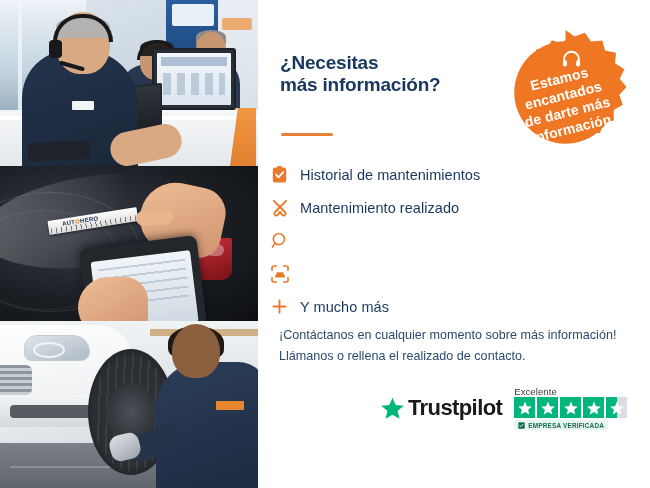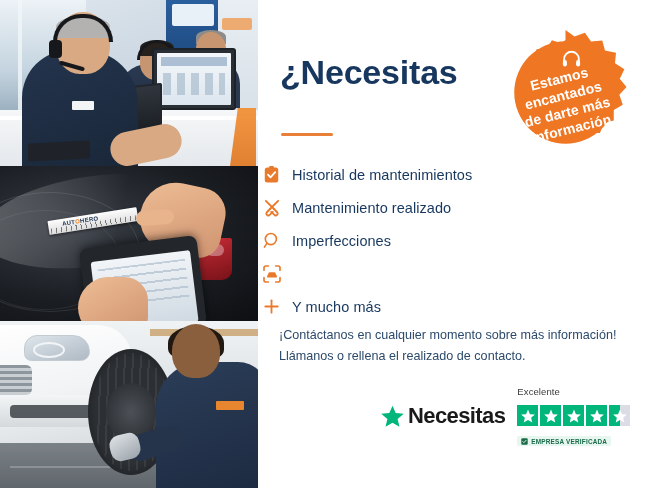--- a/index.html
+++ b/index.html
@@ -365,21 +365,21 @@
     position: absolute;
     left: 258px; top: 0;
     width: 392px; height: 488px;
     background: #ffffff;
   }
 
   .heading {
     position: absolute;
     left: 22px; top: 52px;
     width: 250px;
-    font-size: 34px;
+    font-size: 19px;
     line-height: 1.18;
     font-weight: 700;
     color: #17375e;
     letter-spacing: -0.2px;
   }
   .heading .line { display: block; }
 
   .rule {
     position: absolute;
     left: 23px; top: 133px;
@@ -442,21 +442,21 @@
     font-size: 14px;
     font-weight: 700;
     line-height: 1.22;
     letter-spacing: .1px;
   }
   .badge-text span { display: block; }
 
   
   .features {
     position: absolute;
-    left: 4px; top: 158px;
+    left: 12px; top: 158px;
     width: 340px;
   }
   .feature {
     display: flex;
     align-items: center;
     height: 33px;
   }
   .feature-icon {
     width: 30px;
     min-width: 30px;
@@ -492,21 +492,21 @@
     align-items: center;
     gap: 12px;
   }
   .tp-brand { display: flex; align-items: center; gap: 3px; }
   .tp-word {
     font-size: 22px;
     font-weight: 700;
     color: #191919;
     letter-spacing: -0.6px;
   }
-  .tp-right { display: flex; flex-direction: column; gap: 8px; }
+  .tp-right { display: flex; flex-direction: column; gap: 0; }
   .tp-excelente {
     font-size: 9.5px;
     color: #3a3a3a;
     letter-spacing: .1px;
   }
   .tp-stars { display: flex; gap: 2px; }
   .tp-star {
     width: 21px; height: 21px;
     background: #00b67a;
     display: flex; align-items: center; justify-content: center;
@@ -616,20 +616,21 @@
       <div class="p3-man-head"></div>
       <div class="p3-man-arm"></div>
       <div class="p3-glove"></div>
     </div>
   </div>
 
   <div class="content">
 
     <h1 class="heading">
       <span class="line">¿Necesitas</span>
+      <span class="line">más información?</span>
     </h1>
 
     <div class="rule"></div>
 
     <div class="badge">
       <div class="badge-shape"></div>
       <div class="badge-shape2"></div>
       <div class="badge-shape3"></div>
       <div class="badge-headset">
         <svg viewBox="0 0 24 24" width="23" height="22" fill="none" stroke="#ffffff" stroke-width="2.1" stroke-linecap="round">
@@ -671,21 +672,20 @@
         <span class="feature-label">Mantenimiento realizado</span>
       </li>
 
       <li class="feature">
         <span class="feature-icon">
           <svg viewBox="0 0 24 24" width="19" height="19" fill="none" stroke="#ea7a2b" stroke-width="2" stroke-linecap="round">
             <circle cx="11.2" cy="10.2" r="7"></circle>
             <path d="M6.2 15.6L3 20.4"></path>
           </svg>
         </span>
-        <span class="feature-label">Imperfecciones</span>
       </li>
 
       <li class="feature">
         <span class="feature-icon">
           <svg viewBox="0 0 24 24" width="20" height="20" fill="none" stroke="#ea7a2b" stroke-width="2" stroke-linecap="round" stroke-linejoin="round">
             <path d="M2.4 7.6V4.4a2 2 0 0 1 2-2h3.2"></path>
             <path d="M21.6 7.6V4.4a2 2 0 0 0-2-2h-3.2"></path>
             <path d="M2.4 16.4v3.2a2 2 0 0 0 2 2h3.2"></path>
             <path d="M21.6 16.4v3.2a2 2 0 0 1-2 2h-3.2"></path>
             <path d="M6.6 14.4h10.8l-1.1-3.3a1.6 1.6 0 0 0-1.5-1.1H9.2a1.6 1.6 0 0 0-1.5 1.1z" fill="#ea7a2b" stroke="none"></path>
@@ -708,21 +708,21 @@
     <p class="para">
       <span>¡Contáctanos en cualquier momento sobre más información!</span>
       <span>Llámanos o rellena el realizado de contacto.</span>
     </p>
 
     <div class="tp">
       <div class="tp-brand">
         <svg viewBox="0 0 24 24" width="25" height="25">
           <path d="M12 1.6l3.05 7.15 7.75.6-5.9 5.05 1.8 7.55L12 17.9l-6.7 3.95 1.8-7.55L1.2 9.35l7.75-.6z" fill="#00b67a"></path>
         </svg>
-        <span class="tp-word">Necesitas</span>
+        <span class="tp-word">Trustpilot</span>
       </div>
 
       <div class="tp-right">
         <div class="tp-excelente">Excelente</div>
         <div class="tp-stars">
           <span class="tp-star">
             <svg viewBox="0 0 24 24" width="16" height="16">
                 <path d="M12 2.4l2.9 6.8 7.4.55-5.62 4.82 1.72 7.2L12 17.98 5.6 21.77l1.72-7.2L1.7 9.75l7.4-.55z" fill="#fff"></path>
               </svg>
           </span>

